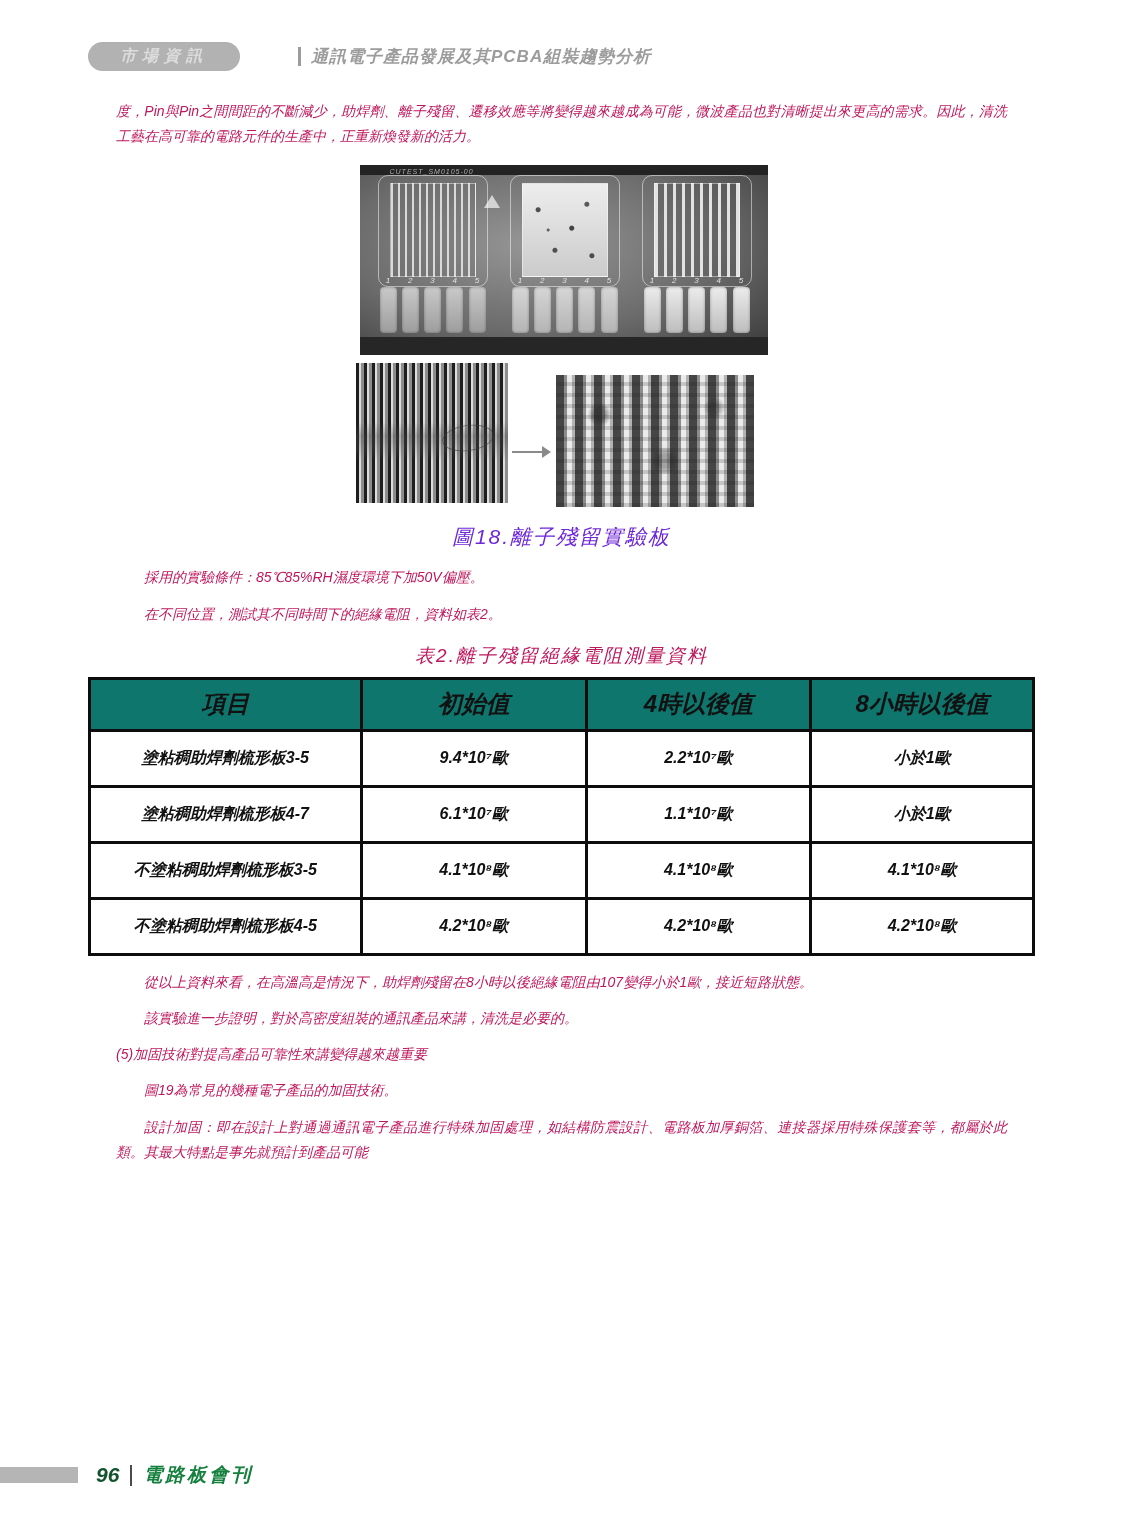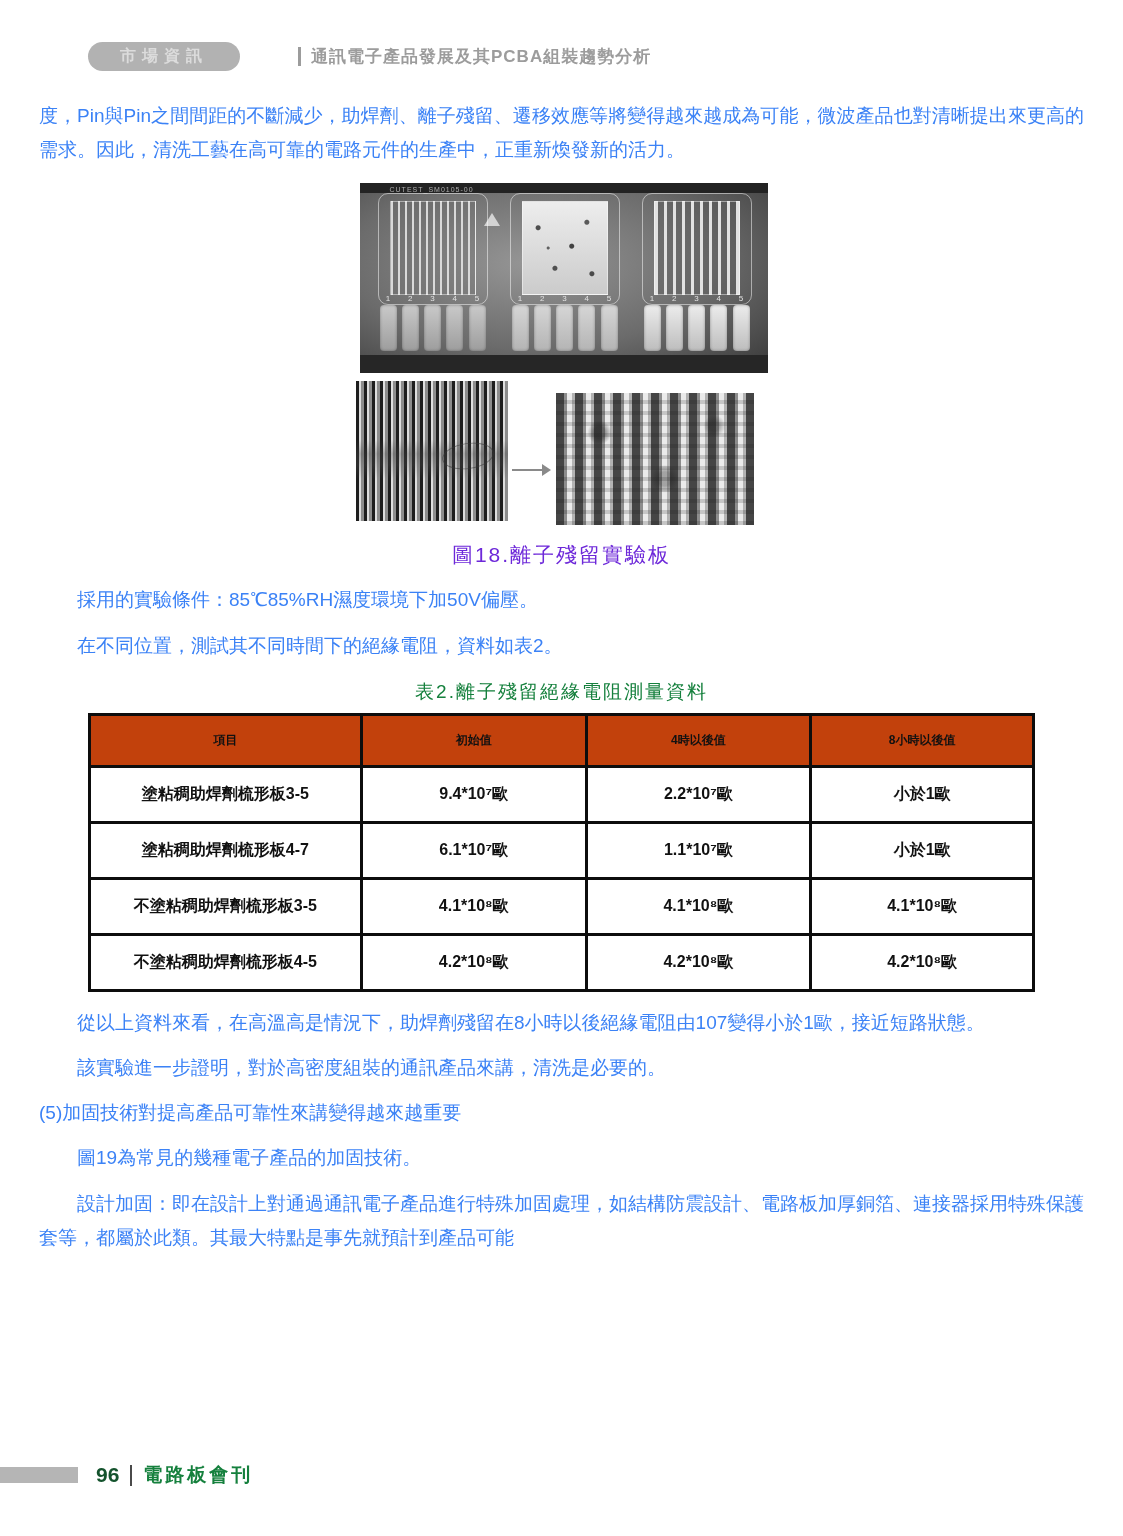--- a/index.html
+++ b/index.html
@@ -1,33 +1,33 @@
 <!DOCTYPE html>
 <html><head>
 <meta charset="utf-8">
 <style>
   * { margin:0; padding:0; box-sizing:border-box; }
   html,body { background:#ffffff; }
   .page {
     position:relative; width:1123px; height:1536px; margin:0 auto;
     background:#ffffff; overflow:hidden;
-    font-family:"Liberation Sans", sans-serif; color:#161616;
+    font-family:"Liberation Sans", sans-serif; color:#161616;font-style:italic;
   }
   
   .header { padding:42px 88px 0 88px; display:flex; align-items:center; }
   .badge {
     display:inline-block; width:152px; padding:4px 0; text-align:center;
     background:#b2b2b2; color:#dcdcdc; border-radius:15px;
     font-size:16px; letter-spacing:6px; font-weight:bold;
   }
   .title-wrap { display:flex; align-items:center; margin-left:22px;padding-left:36px; }
   .title-divider { width:3px; height:19px; background:#9c9c9c; margin-right:10px; }
   .article-title { color:#9c9c9c; font-size:17px; font-weight:bold; letter-spacing:1px; }
   
-  .body { margin:0 39px; font-size:19px; line-height:1.8; text-align:justify; color:#3b82f6; font-weight:500; }
+  .body { margin:0 116px; font-size:14px; line-height:1.8; text-align:justify; color:#be185d; font-weight:500; }
   .indent { text-indent:2em; }
   .mt-lg { margin-top:28px; } .mt-md { margin-top:14px; } .mt-sm { margin-top:11px; }
   
   .figure { width:412px; margin:16px auto 0 auto; }
   .photo-top {
     position:relative; width:408px; height:190px; margin-left:4px;
     background:
       linear-gradient(180deg, #232323 0 10px, rgba(0,0,0,0) 10px 172px, #262626 172px),
       radial-gradient(ellipse at 42% 42%, #969696, #6b6b6b 55%, #3d3d3d 95%);
     overflow:hidden;
@@ -81,27 +81,27 @@
     width:198px; height:132px; margin-top:12px;
     background:
       radial-gradient(circle at 22% 30%, rgba(30,30,30,.4) 0 6px, rgba(0,0,0,0) 12px),
       radial-gradient(circle at 55% 65%, rgba(30,30,30,.35) 0 7px, rgba(0,0,0,0) 14px),
       radial-gradient(circle at 80% 25%, rgba(30,30,30,.3) 0 5px, rgba(0,0,0,0) 11px),
       repeating-linear-gradient(0deg, rgba(25,25,25,.18) 0 4px, rgba(0,0,0,0) 4px 11px),
       repeating-linear-gradient(90deg, #454545 0 8px, #8d8d8d 8px 11px, #ebebeb 11px 16px, #b3b3b3 16px 19px);
   }
   .fig-caption { margin-top:16px; text-align:center; color:#6d28d9; font-size:21px; letter-spacing:2px; }
   
-  .table-caption { margin-top:16px; text-align:center; color:#15803d; font-size:19px; letter-spacing:2px; }
+  .table-caption { margin-top:16px; text-align:center; color:#be185d; font-size:19px; letter-spacing:2px; }
   table.res { width:947px; margin:8px auto 0 auto; border-collapse:collapse; table-layout:fixed; }
   table.res th, table.res td {
     border:3px solid #0d0d0d; text-align:center; font-weight:bold; color:#111;
     font-family:"Liberation Sans", sans-serif;
   }
-  table.res th { height:52px; background:#c2410c; font-size:12px; }
+  table.res th { height:52px; background:#0f766e; font-size:24px; }
   table.res td { height:56px; font-size:16px; }
   .col-item { width:28.8%; } .col-a { width:23.8%; } .col-b { width:23.8%; } .col-c { width:23.6%; }
   
   .footer { position:absolute; left:0; bottom:48px; display:flex; align-items:center; }
   .footer-bar { width:78px; height:16px; background:#b5b5b5; margin-right:18px; }
   .page-num { font-size:21px; font-weight:bold; color:#14532d; }
   .footer-divider { width:2px; height:21px; background:#4a4a4a; margin:0 11px; }
   .journal-name { font-size:19px; font-weight:bold; color:#15803d; letter-spacing:3px; }
 </style>
 </head>

